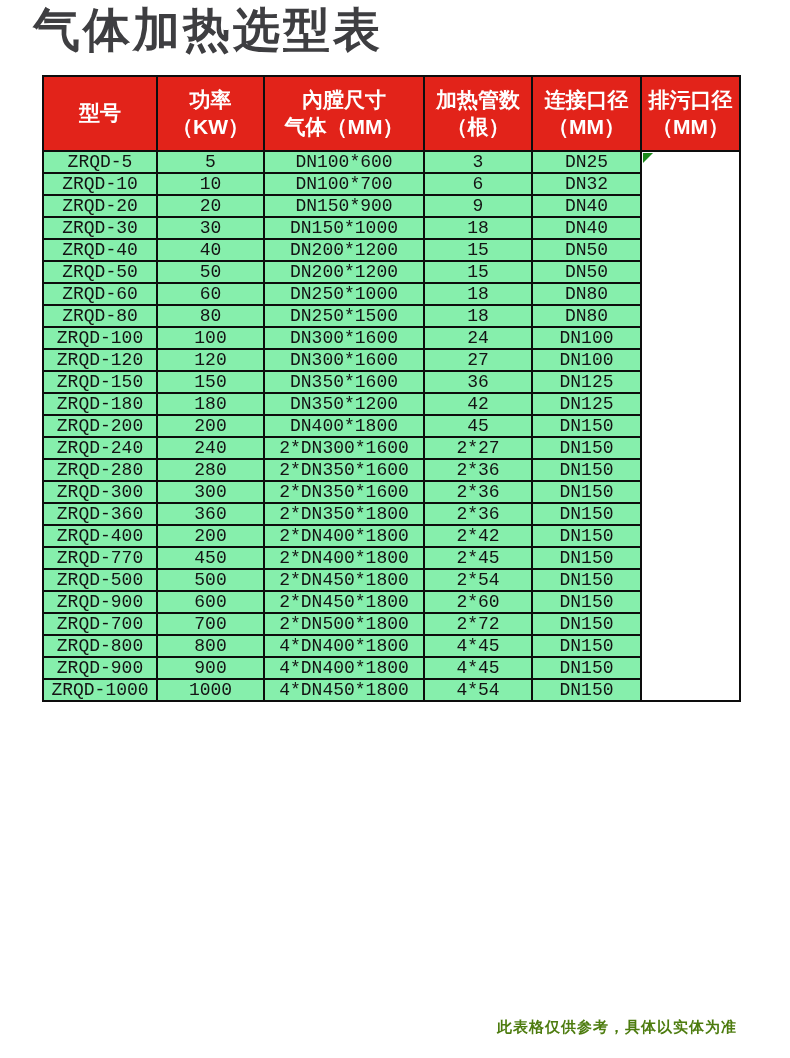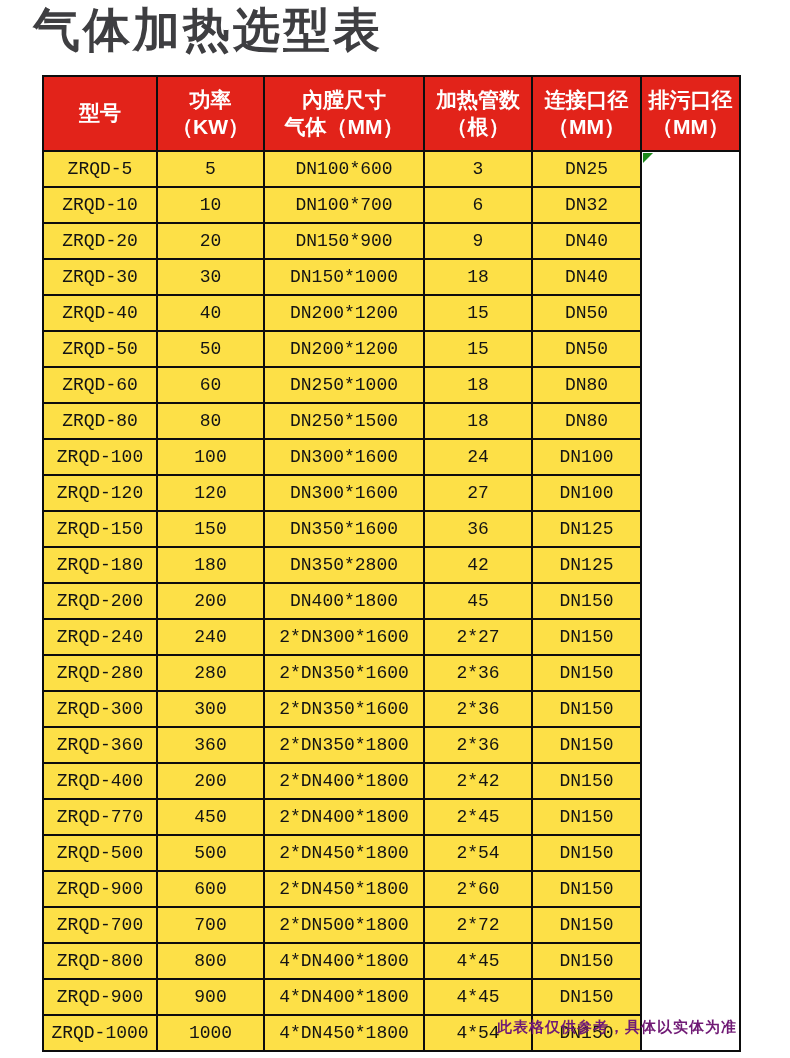--- a/index.html
+++ b/index.html
@@ -29,42 +29,42 @@
   .table-wrap {
     position: absolute;
     left: 42px;
     top: 75px;
     width: 697px;
   }
   table.spec-table {
     width: 697px;
     border-collapse: collapse;
     table-layout: fixed;
-    background: #fde047;
+    background: #86efac;
   }
   table.spec-table th,
   table.spec-table td {
     border: 2px solid #0d0d0d;
     text-align: center;
     vertical-align: middle;
     overflow: hidden;
     white-space: nowrap;
   }
   table.spec-table thead tr { height: 75px; }
   table.spec-table th {
     background: #e2231a;
     color: #ffffff;
     font-weight: bold;
     font-size: 21px;
     line-height: 1.25;
     font-family: "Liberation Sans", sans-serif;
   }
   table.spec-table th .hline { display: block; }
   table.spec-table th .hline:empty { display: none; }
-  table.spec-table tbody tr { height: 36px; }
+  table.spec-table tbody tr { height: 22px; }
   table.spec-table tbody td {
     color: #141414;
     font-size: 18px;
     font-family: "Liberation Mono", monospace;
   }
   td.drain-cell {
     position: relative;
     background: #ffffff;
   }
   .green-tri {
@@ -75,21 +75,21 @@
     height: 0;
     border-top: 10px solid #1c8a1c;
     border-right: 10px solid transparent;
   }
   .footer-note {
     position: absolute;
     top: 1018px;
     right: 53px;
     font-size: 15px;
     font-weight: bold;
-    color: #701a75;
+    color: #4d7c0f;
     letter-spacing: 1px;
     font-family: "Liberation Sans", sans-serif;
   }
 </style>
 </head>
 <body>
 
 <h1 class="page-title">气体加热选型表</h1>
 
 <div class="table-wrap">
@@ -207,21 +207,21 @@
         <tr>
           <td>ZRQD-150</td>
           <td>150</td>
           <td>DN350*1600</td>
           <td>36</td>
           <td>DN125</td>
         </tr>
         <tr>
           <td>ZRQD-180</td>
           <td>180</td>
-          <td>DN350*2800</td>
+          <td>DN350*1200</td>
           <td>42</td>
           <td>DN125</td>
         </tr>
         <tr>
           <td>ZRQD-200</td>
           <td>200</td>
           <td>DN400*1800</td>
           <td>45</td>
           <td>DN150</td>
         </tr>

